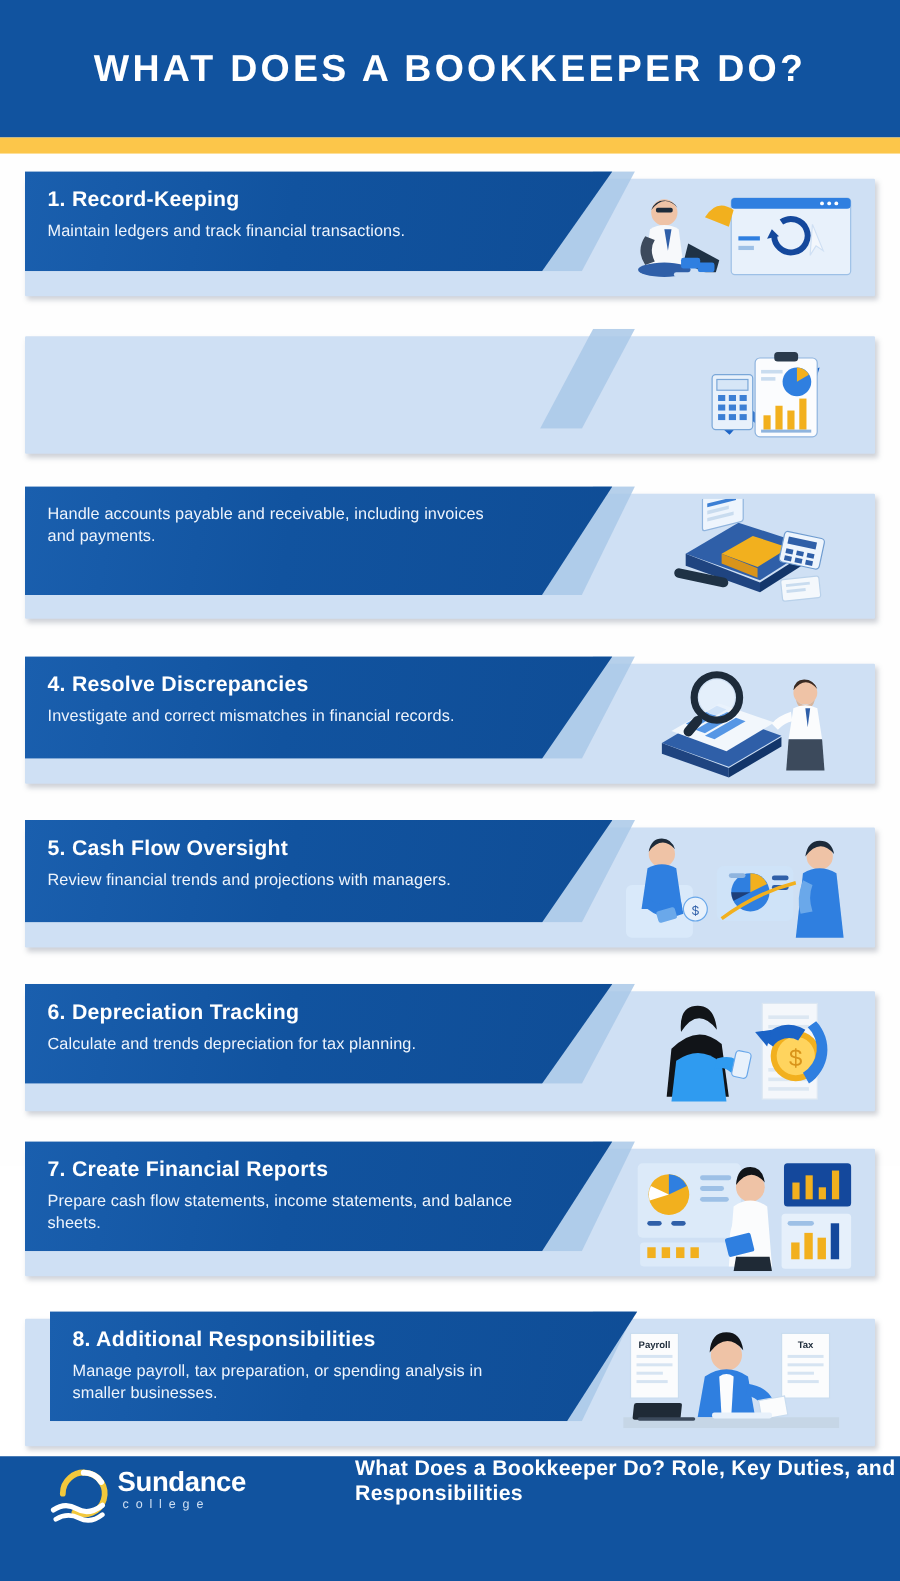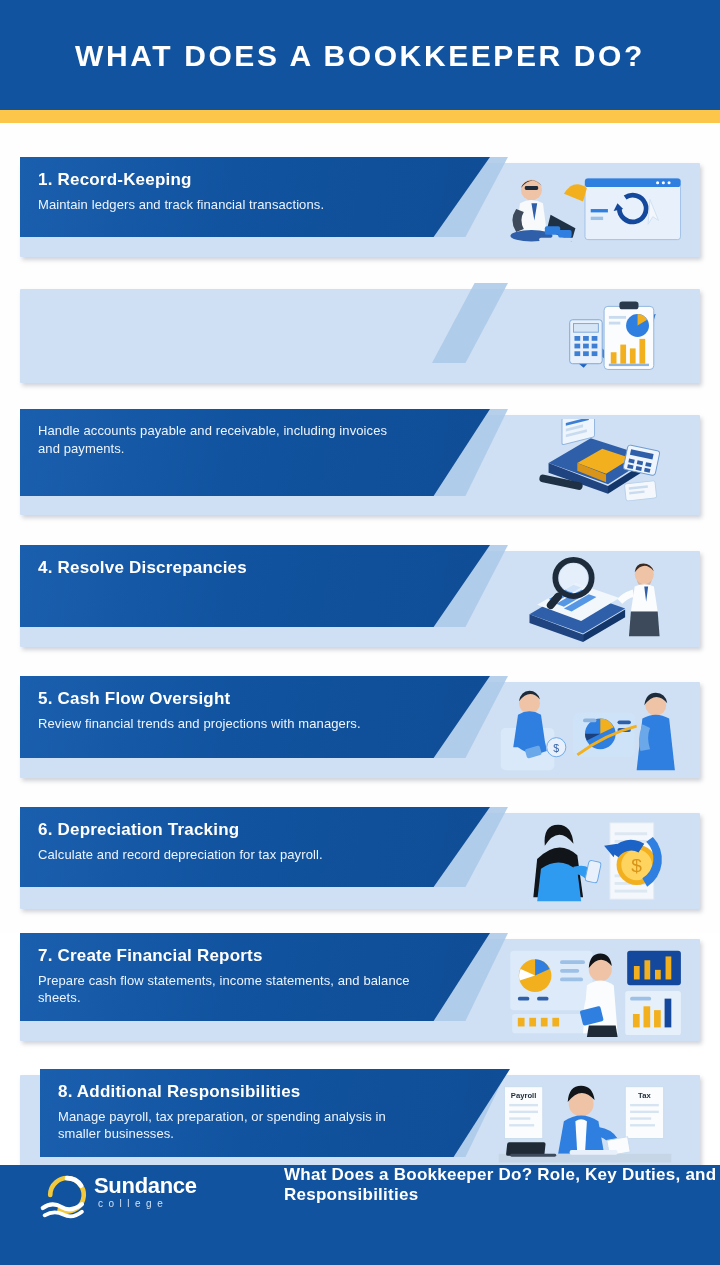--- a/index.html
+++ b/index.html
@@ -40,21 +40,21 @@
     background: #fcc64a;
   }
 
   
   .content {
     position: absolute;
     left: 0; top: 123px;
     width: 720px;
     height: 810px;
     background: #fefefe;
-    padding-top: 34px;
+    padding-top: 14px;
     box-sizing: border-box;
   }
 
   .item {
     position: relative;
     width: 720px;
     margin-bottom: 6px;
   }
 
   
@@ -303,20 +303,21 @@
           <path d="M160 33 q10 -5 20 0 l4 26 h-28z" fill="#fbfcfd"></path>
           <path d="M170 33 l2 16 l2 -16z" fill="#2f5fa8"></path>
           <path d="M158 36 q-12 4 -16 10 l5 5 q6 -6 12 -7z" fill="#fbfcfd"></path>
           <path d="M156 59 h28 l2 26 h-32z" fill="#3c4a5c"></path>
         </svg>
       </div>
     </div>
     <div class="banner-slash" style="height:82px;"></div>
     <div class="banner" style="height:82px;">
       <p class="banner-title">4. Resolve Discrepancies</p>
+      <p class="banner-desc">Investigate and correct mismatches in financial records.</p>
     </div>
   </div>
 
   <div class="item" style="height:125px;">
     <div class="panel" style="height:96px;">
       <div class="illo">
         <svg viewBox="0 0 215 92">
           <rect x="20" y="44" width="56" height="44" rx="5" fill="#d9e9fa"></rect>
           <circle cx="50" cy="18" r="11" fill="#efc3a6"></circle>
           <path d="M39 16 q11 -14 22 -2 q-3 -9 -11 -9 q-9 0 -11 11z" fill="#1d2b3a"></path>
@@ -370,21 +371,21 @@
           <text x="162" y="58" font-size="20" fill="#d9941a" text-anchor="middle" font-family="'Liberation Sans',sans-serif">$</text>
           <path d="M134 36 a26 26 0 0 1 36 -8 l-6 9 a16 16 0 0 0 -21 5z" fill="#1b63c6"></path>
           <path d="M128 30 l14 -2 l-4 14z" fill="#1b63c6"></path>
           <path d="M172 26 a24 24 0 0 1 -4 38 l5 9 a34 34 0 0 0 6 -52z" fill="#2f7fe0"></path>
         </svg>
       </div>
     </div>
     <div class="banner-slash" style="height:80px;"></div>
     <div class="banner" style="height:80px;">
       <p class="banner-title">6. Depreciation Tracking</p>
-      <p class="banner-desc">Calculate and record depreciation for tax payroll.</p>
+      <p class="banner-desc">Calculate and trends depreciation for tax planning.</p>
     </div>
   </div>
 
   <div class="item" style="height:130px;">
     <div class="panel" style="height:102px;">
       <div class="illo">
         <svg viewBox="0 0 215 98">
           <rect x="30" y="8" width="86" height="62" rx="4" fill="#dceaf9"></rect>
           <circle cx="56" cy="34" r="17" fill="#f2b01e"></circle>
           <path d="M56 34 l0 -17 a17 17 0 0 1 15 10z" fill="#2f7fe0"></path>

